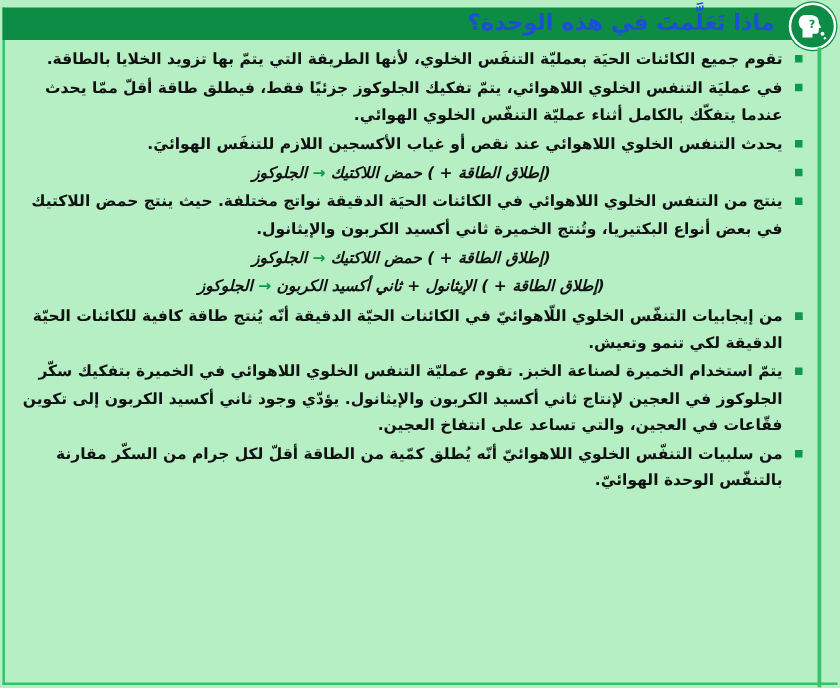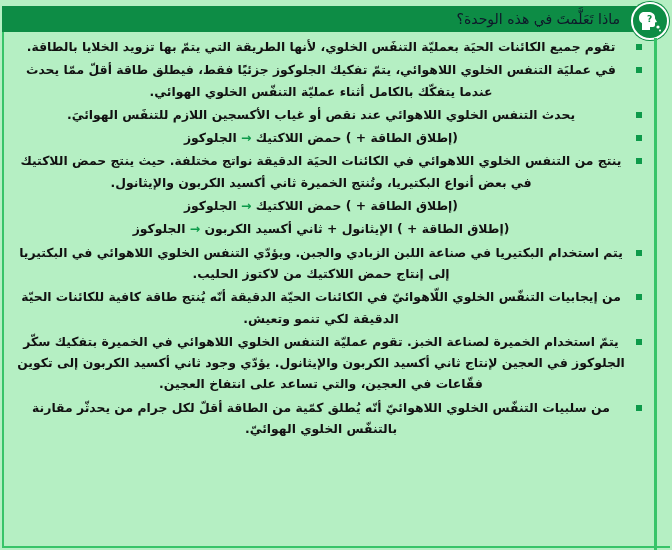--- a/index.html
+++ b/index.html
@@ -15,44 +15,44 @@
       border-left:2px solid #37c468;
       border-bottom:2px solid #37c468;
       box-sizing:border-box;
     }
     .header {
       position:absolute; left:2px; top:6px; width:638px; height:26px;
       background:#0d8c45;
     }
     .title {
       position:absolute; right:52px; top:8px;
-      color:#0f172a; font-weight:normal; font-size:14px; line-height:22px;
+      color:#1d4ed8; font-weight:bold; font-size:18px; line-height:22px;
       direction:rtl; white-space:nowrap;
     }
     .icon-circle {
       position:absolute; right:3px; top:2px; width:34px; height:34px;
       border-radius:50%; background:#0d8c45;
       border:2px solid #ffffff; box-shadow:0 0 0 1px #0d8c45;
       display:flex; align-items:center; justify-content:center;
     }
     .vline {
       position:absolute; left:654px; top:38px; width:3px; height:512px;
       background:#37c468;
     }
     .content {
       position:absolute; right:26px; top:36px; width:630px;
       direction:rtl; text-align:right;
       color:#111; font-weight:bold; font-size:12.4px; line-height:21.3px;
     }
-    .item { position:relative; padding-right:20px; margin:0 0 2px 0;text-align:center; }
+    .item { position:relative; padding-right:20px; margin:0 0 2px 0; }
     .item .bullet {
       position:absolute; right:4px; top:8px; width:6px; height:6px;
       background:#0d9a4a;
     }
-    .eq { text-align:center; padding-right:20px; margin:0 0 2px 0; }
+    .eq { text-align:center; padding-right:20px; margin:0 0 2px 0;font-style:italic; }
     .arrow { color:#0d9a4a; }
   </style>
 </head>
 <body>
 
 <div class="panel"></div>
 <div class="header"></div>
 <div class="title">ماذا تَعَلَّمتَ في هذه الوحدة؟</div>
 <div class="icon-circle">
   <svg width="24" height="24" viewBox="0 0 24 24">
@@ -78,17 +78,17 @@
   <div class="eq">
     <span>(إطلاق الطاقة + ) حمض اللاكتيك</span>
     <span class="arrow">→</span>
     <span>الجلوكوز</span>
   </div>
   <div class="eq">
     <span>(إطلاق الطاقة + ) الإيثانول + ثاني أكسيد الكربون</span>
     <span class="arrow">→</span>
     <span>الجلوكوز</span>
   </div>
-  <div class="item"><span class="bullet"></span><span>يتم استخدام البكتيريا في صناعة اللبن الزبادي والجبن. ويؤدّي التنفس الخلوي اللاهوائي في البكتيريا إلى إنتاج حمض اللاكتيك من لاكتوز الحليب.</span></div>
+  <div class="item"><span class="bullet"></span></div>
   <div class="item"><span class="bullet"></span><span>من إيجابيات التنفّس الخلوي اللّاهوائيّ في الكائنات الحيّة الدقيقة أنّه يُنتج طاقة كافية للكائنات الحيّة الدقيقة لكي تنمو وتعيش.</span></div>
   <div class="item"><span class="bullet"></span><span>يتمّ استخدام الخميرة لصناعة الخبز. تقوم عمليّة التنفس الخلوي اللاهوائي في الخميرة بتفكيك سكّر الجلوكوز في العجين لإنتاج ثاني أكسيد الكربون والإيثانول. يؤدّي وجود ثاني أكسيد الكربون إلى تكوين فقّاعات في العجين، والتي تساعد على انتفاخ العجين.</span></div>
-  <div class="item"><span class="bullet"></span><span>من سلبيات التنفّس الخلوي اللاهوائيّ أنّه يُطلق كمّية من الطاقة أقلّ لكل جرام من يحدثّر مقارنة بالتنفّس الخلوي الهوائيّ.</span></div>
+  <div class="item"><span class="bullet"></span><span>من سلبيات التنفّس الخلوي اللاهوائيّ أنّه يُطلق كمّية من الطاقة أقلّ لكل جرام من السكّر مقارنة بالتنفّس الوحدة الهوائيّ.</span></div>
 </div>
 
 </body></html>

